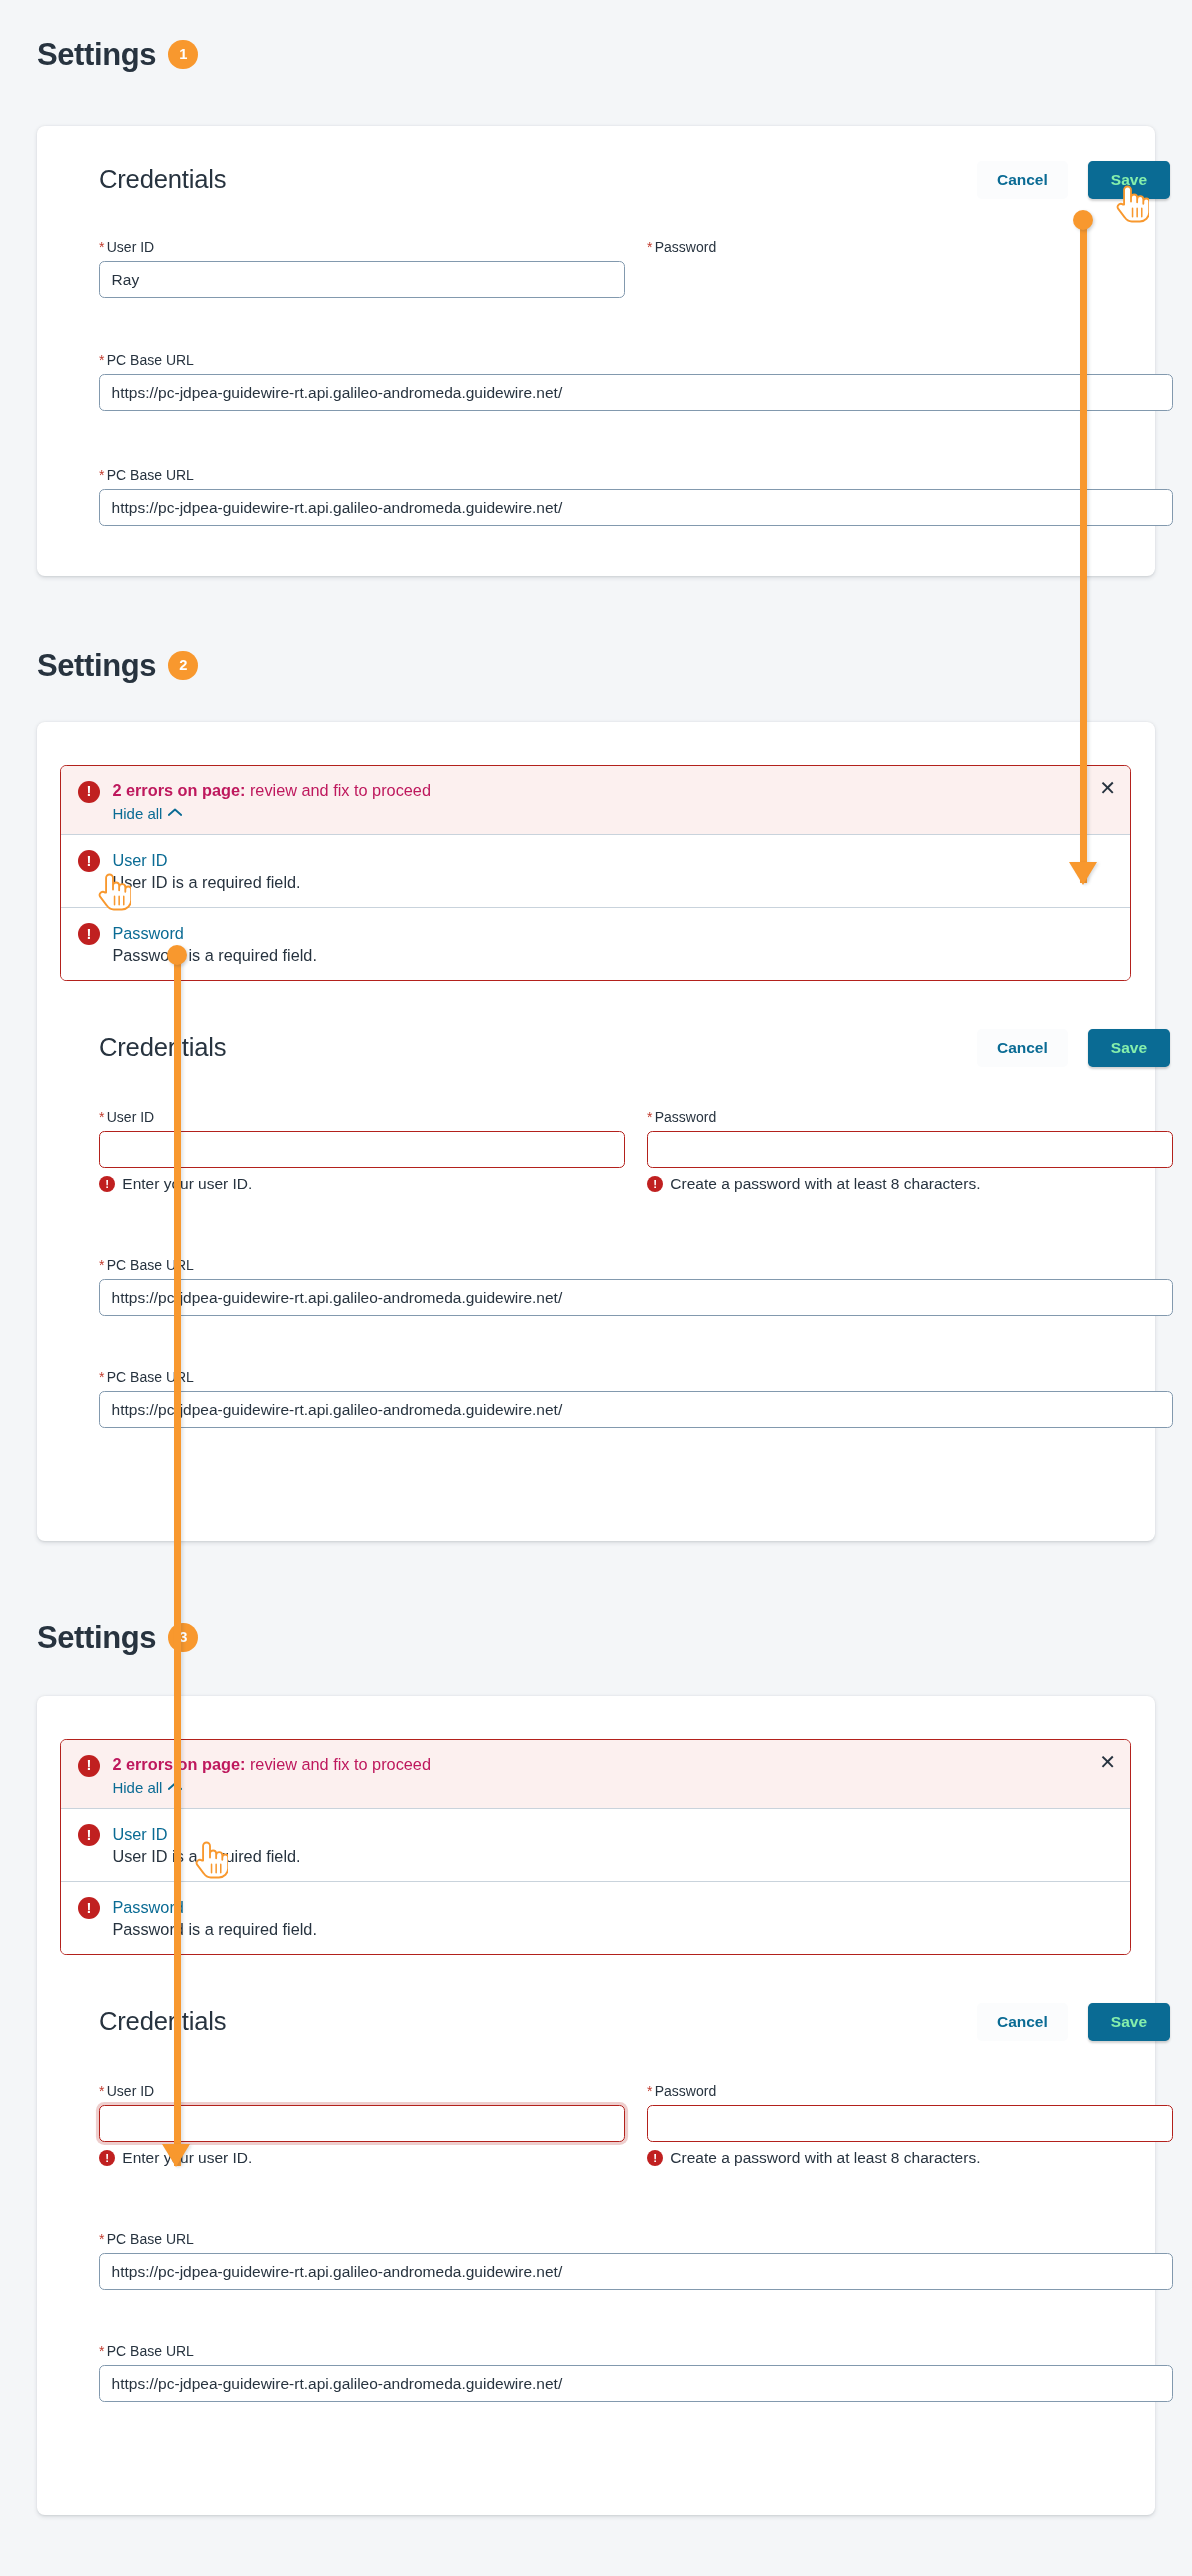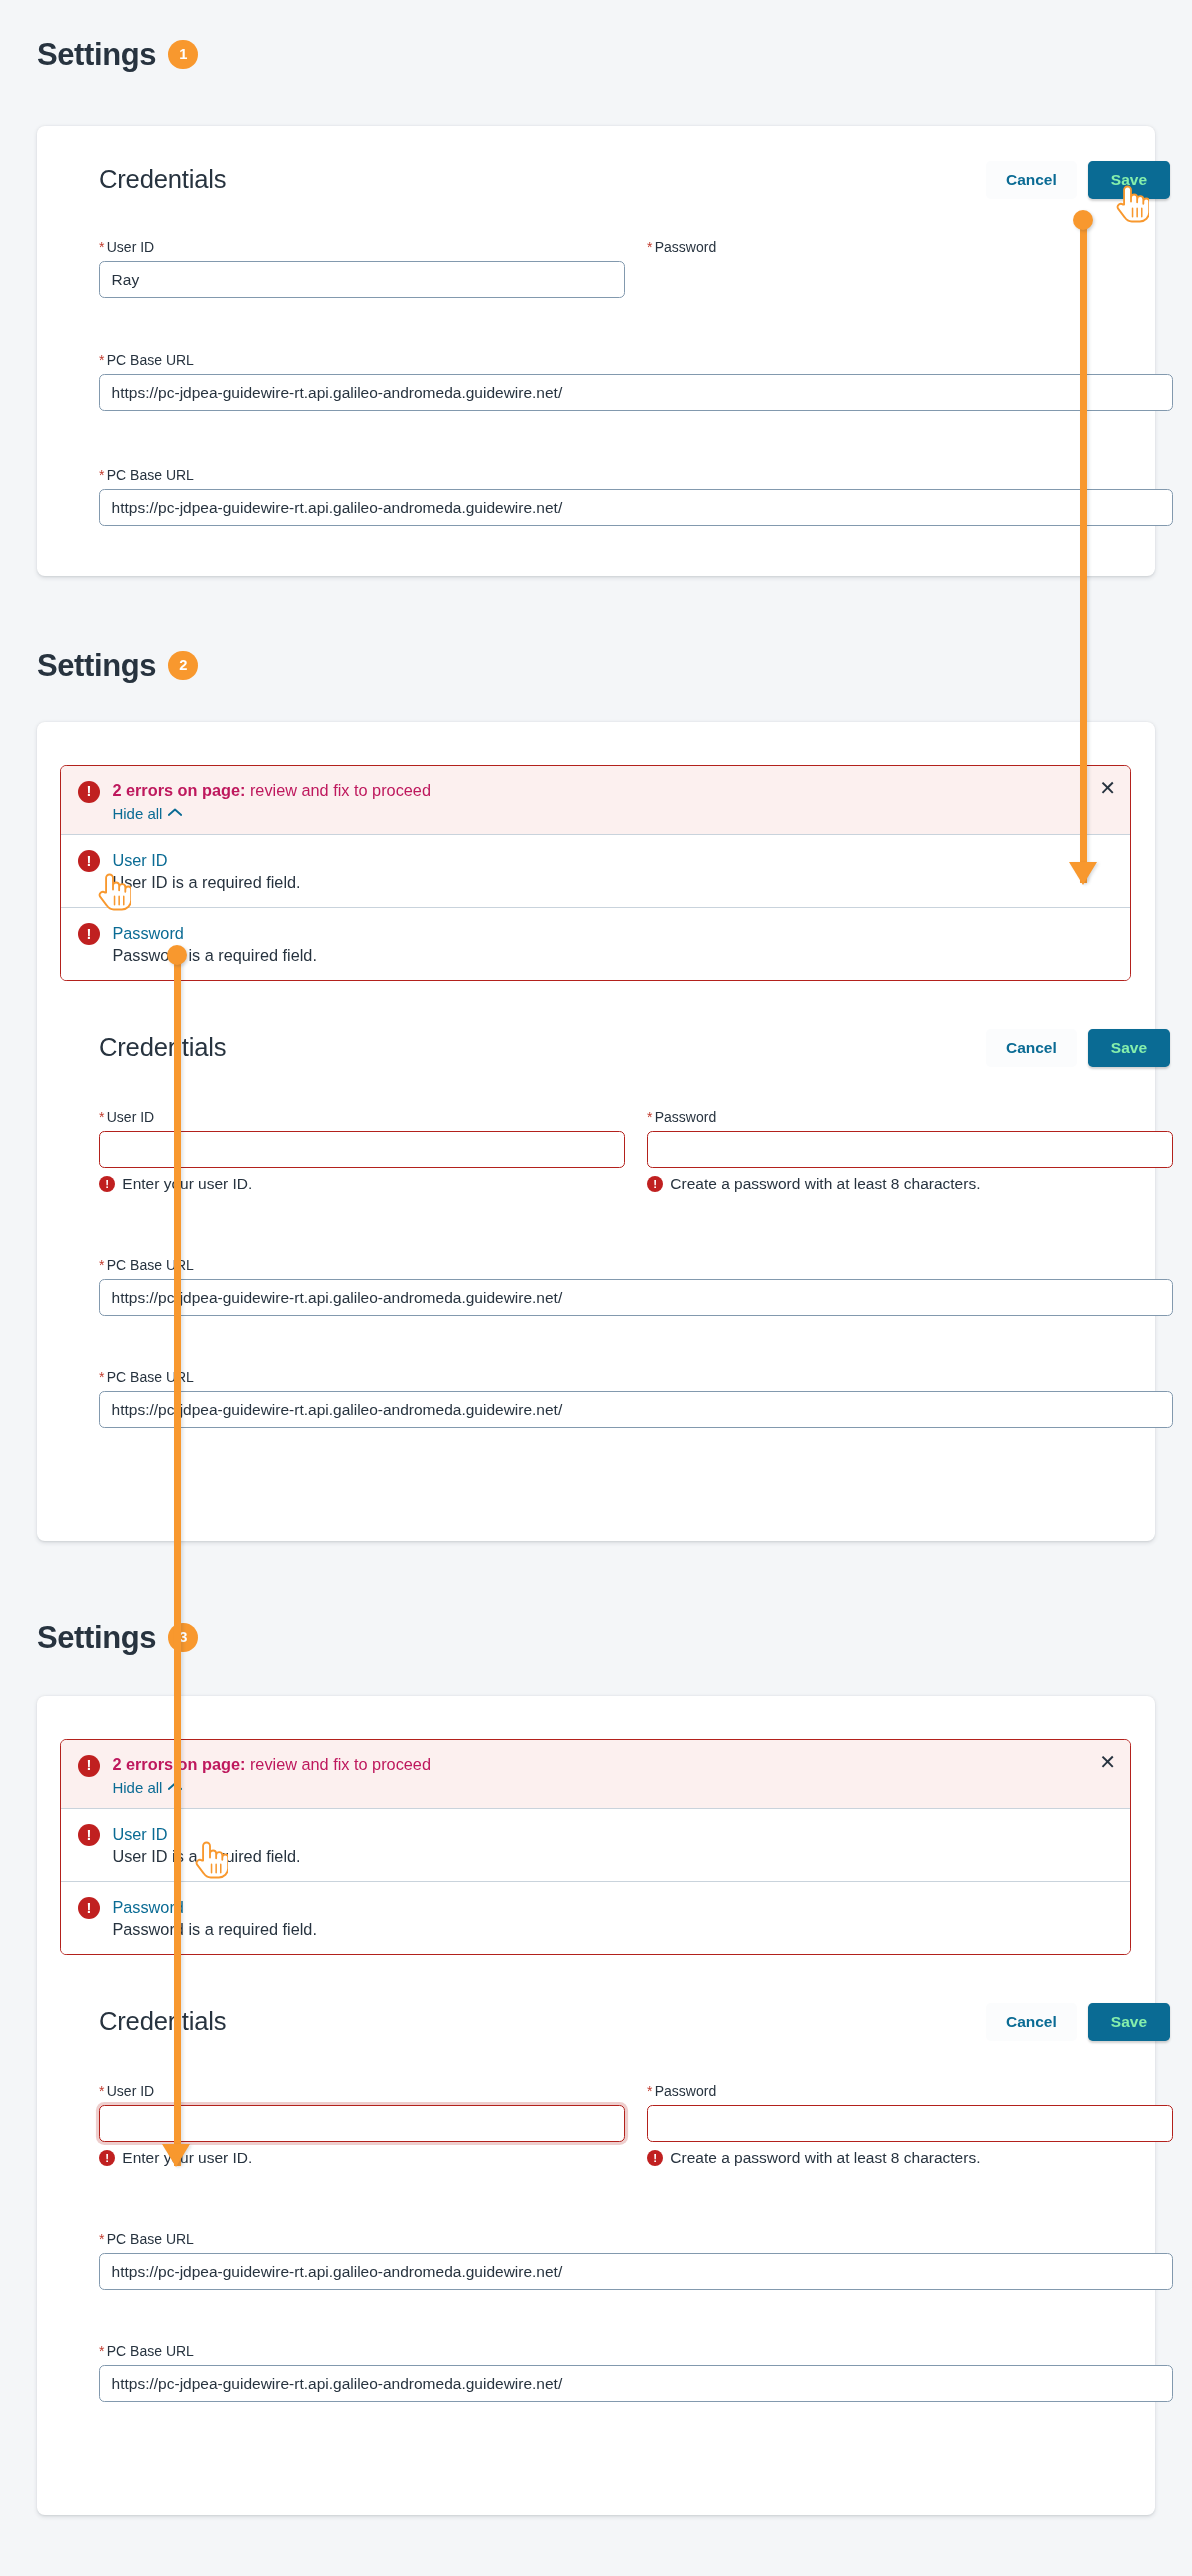--- a/index.html
+++ b/index.html
@@ -53,21 +53,21 @@
     align-items:center;
     justify-content:space-between;
   }
   .card-title {
     font-size: 25.6px;
     font-weight: 400;
     color:#27333f;
     letter-spacing:-0.2px;
     line-height:1;
   }
-  .btn-row { display:flex; align-items:center; gap:11px; }
+  .btn-row { display:flex; align-items:center; gap:20px; }
   .btn {
     border:none;
     border-radius:4.7px;
     font-family:"Liberation Sans", sans-serif;
     font-size:15.5px;
     font-weight:700;
     cursor:pointer;
     line-height:1;
   }
   .btn-cancel {

